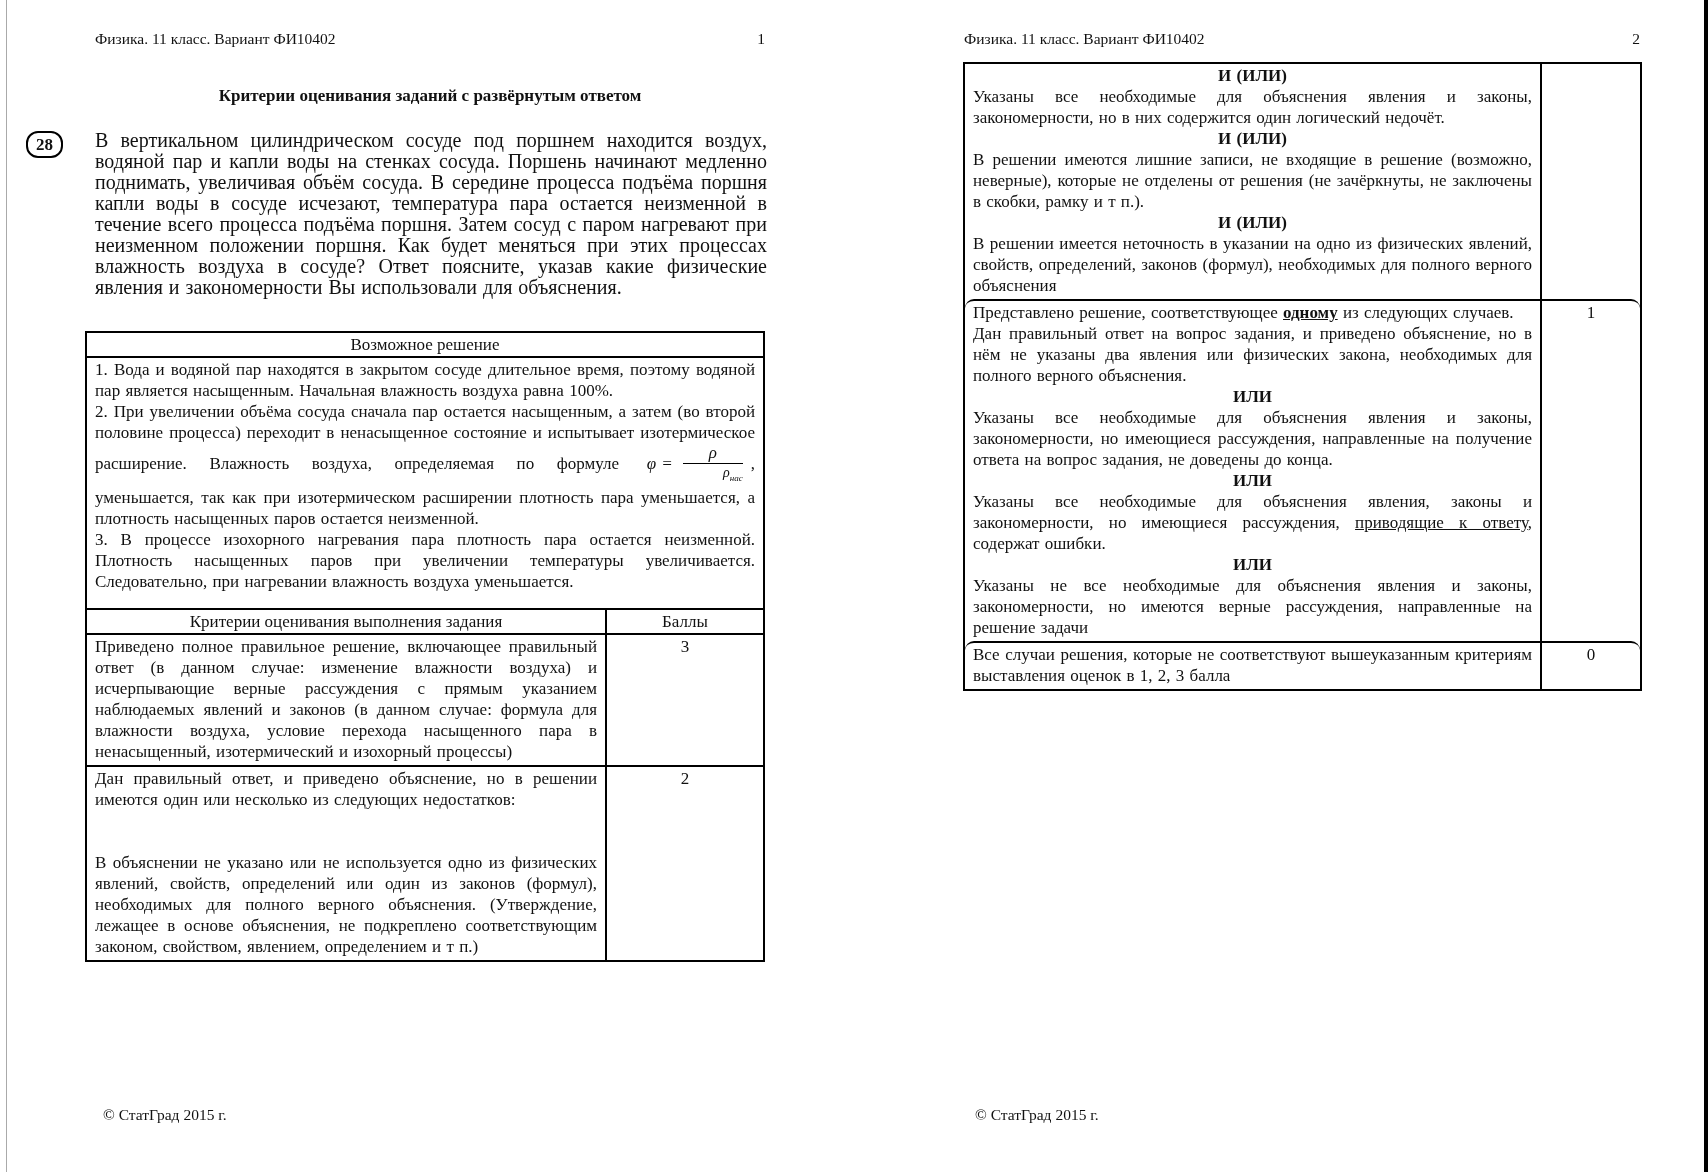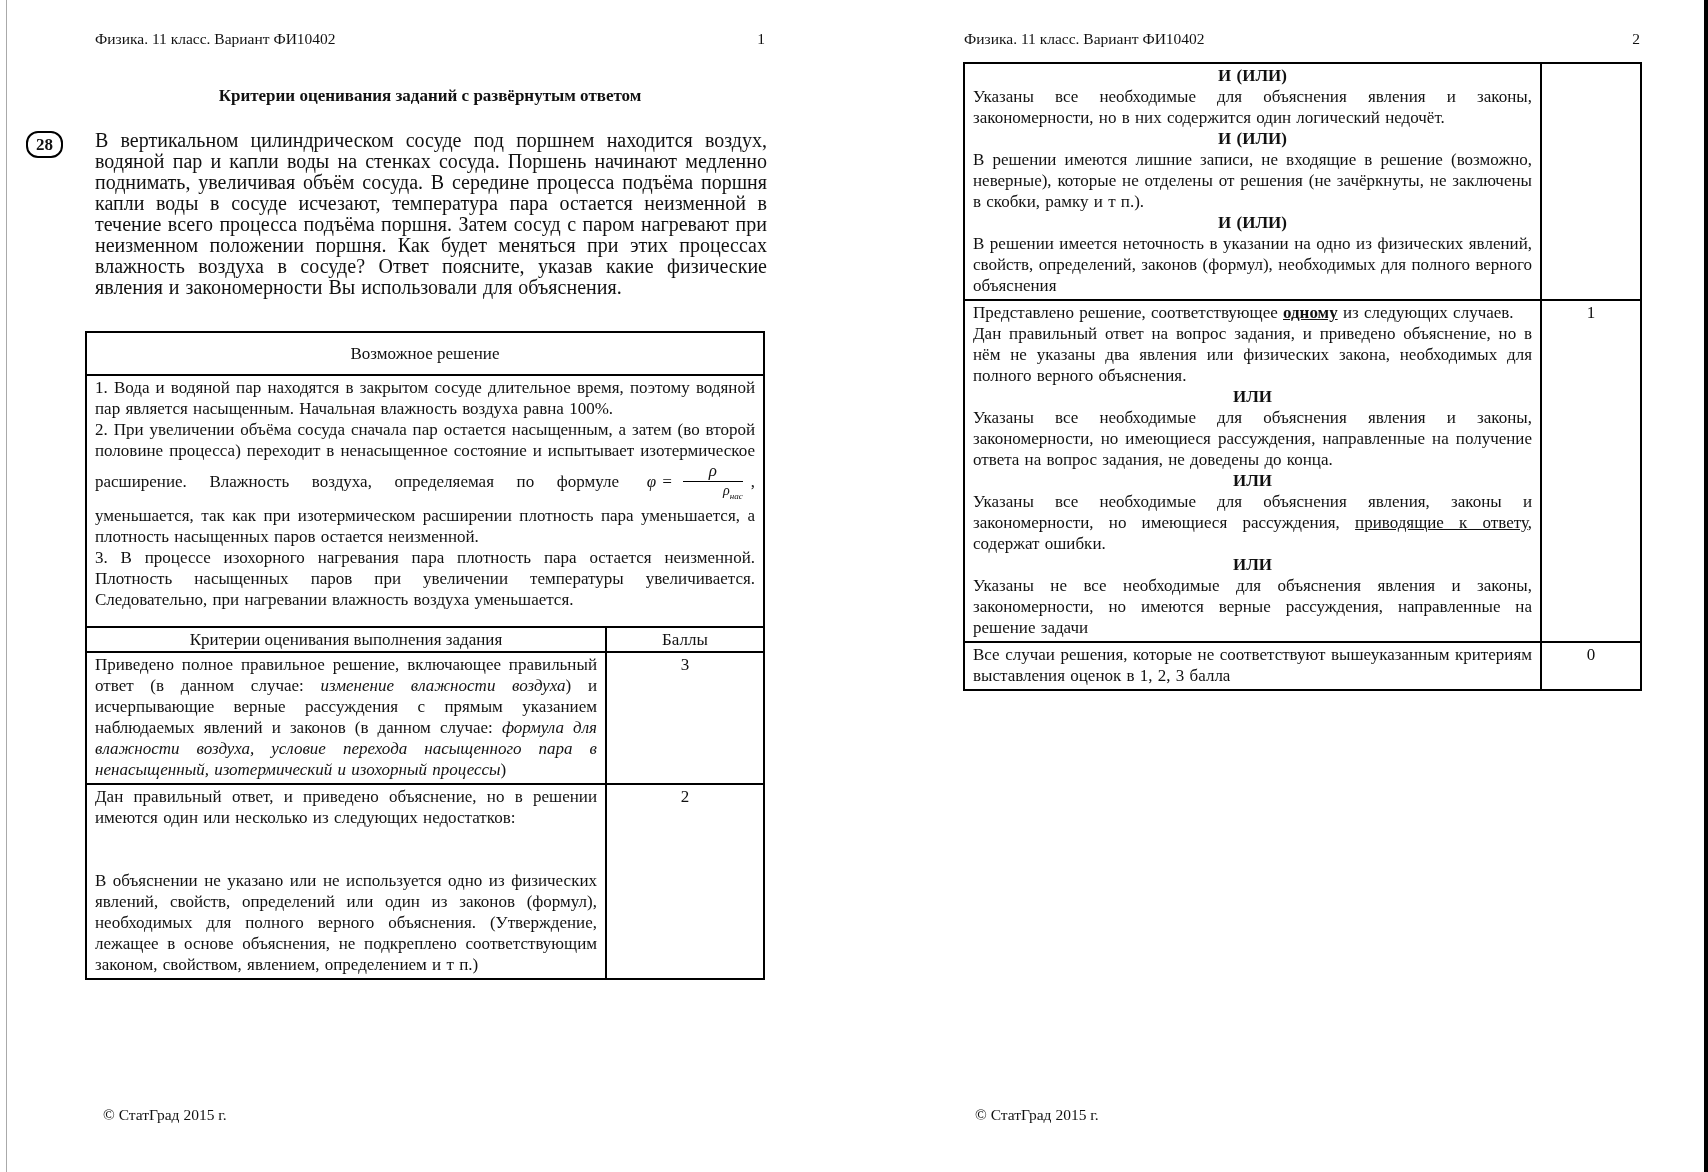--- a/index.html
+++ b/index.html
@@ -28,33 +28,33 @@
     position: absolute; border: 2px solid #000; font-weight: bold;
     width: 37px; height: 27px; line-height: 24px; text-align: center; font-size: 17px;
   }
 
   .body-text { font-size: 20px; line-height: 21px; text-align: justify; word-spacing: 1px; }
   .task-text { position: absolute; }
 
   .tbl { position: absolute; border: 2px solid #000; font-size: 17px; line-height: 21px; }
   .tbl p { margin: 0; text-align: justify; word-spacing: 1px; }
 
-  .sol-head { border-bottom: 2px solid #000; text-align: center; padding: 10px 8px; }
+  .sol-head { border-bottom: 2px solid #000; text-align: center; padding: 1px 8px; }
   .sol-body { padding: 1px 8px 16px 8px; }
 
   .crow  { display: grid; grid-template-columns: 1fr 158px; border-top: 2px solid #000; }
-  .crow2 { display: grid; grid-template-columns: 1fr 100px; }
+  .crow2 { display: grid; grid-template-columns: 1fr 100px; border-radius: 9px; }
   .crow2 + .crow2 { border-top: 2px solid #000; }
 
   .cl { padding: 1px 8px 3px 8px; min-width: 0; }
   .cr { border-left: 2px solid #000; text-align: center; padding-top: 1px; }
   .cc { text-align: center; padding: 1px 8px; }
 
   .cb { text-align: center !important; font-weight: bold; }
-  .it { font-style: italic; }
+  .it { }
   .ul { text-decoration: underline; }
   .bul { font-weight: bold; text-decoration: underline; }
 
   .gap-before { margin-top: 42px !important; }
 
   .formula { display: inline-block; vertical-align: middle; font-style: italic; margin: 0 5px; }
   .frac { display: inline-block; vertical-align: middle; text-align: center; margin: 0 3px 0 5px; }
   .fnum { display: block; border-bottom: 1px solid #000; line-height: 20px; padding: 0 5px; }
   .fden { display: block; line-height: 17px; font-size: 14px; margin-left: 40px; }
   .fden sub { font-size: 9px; }

